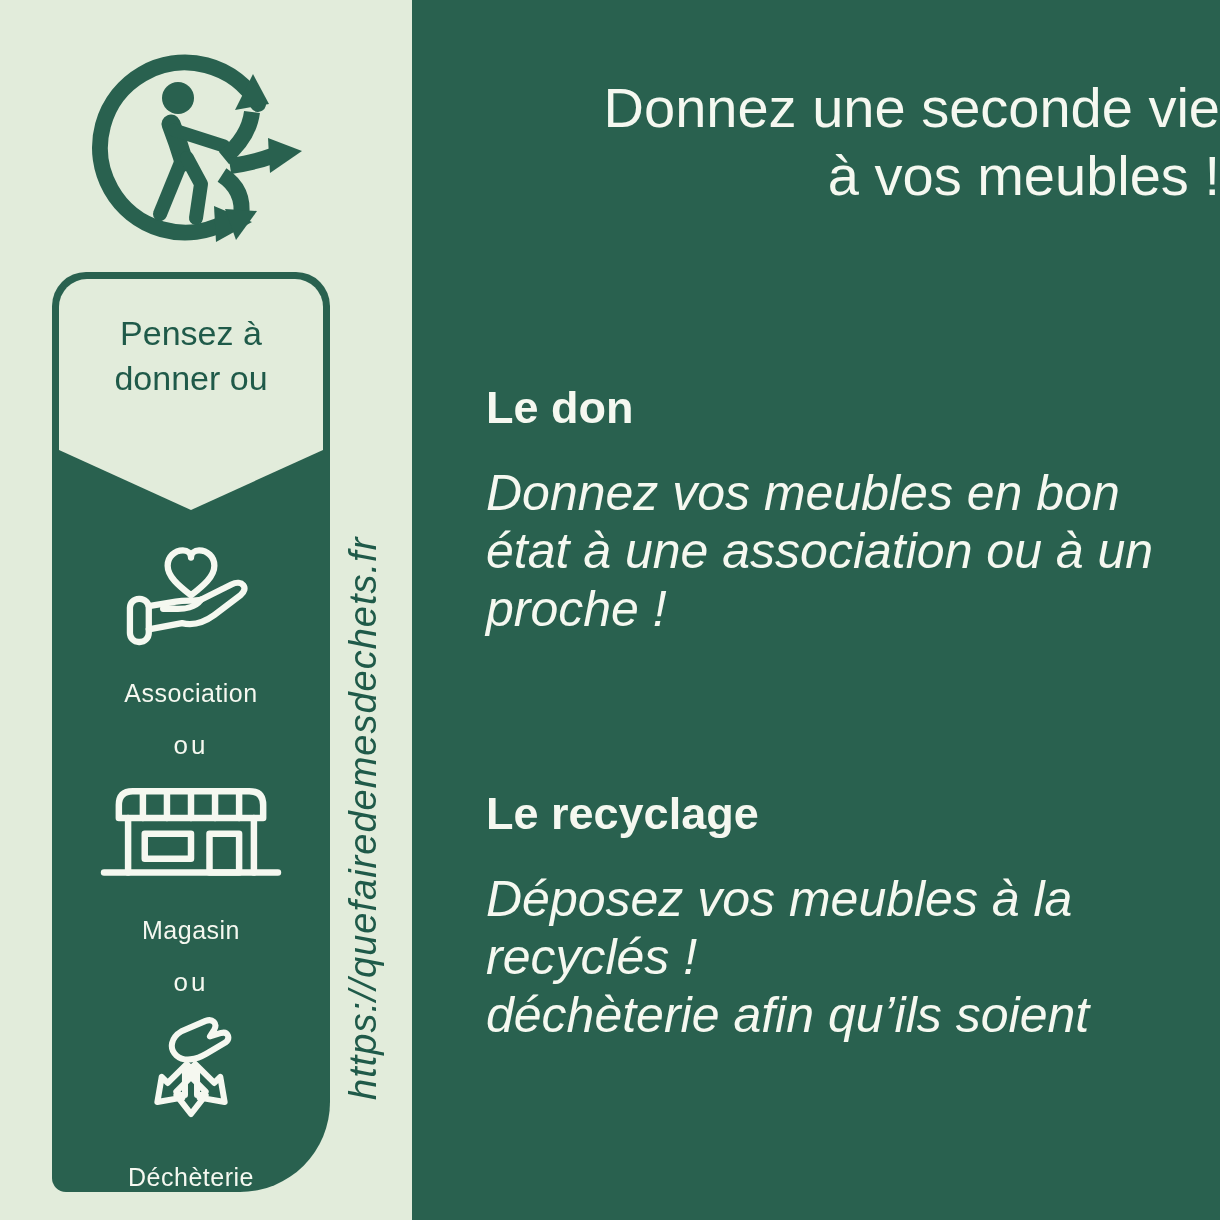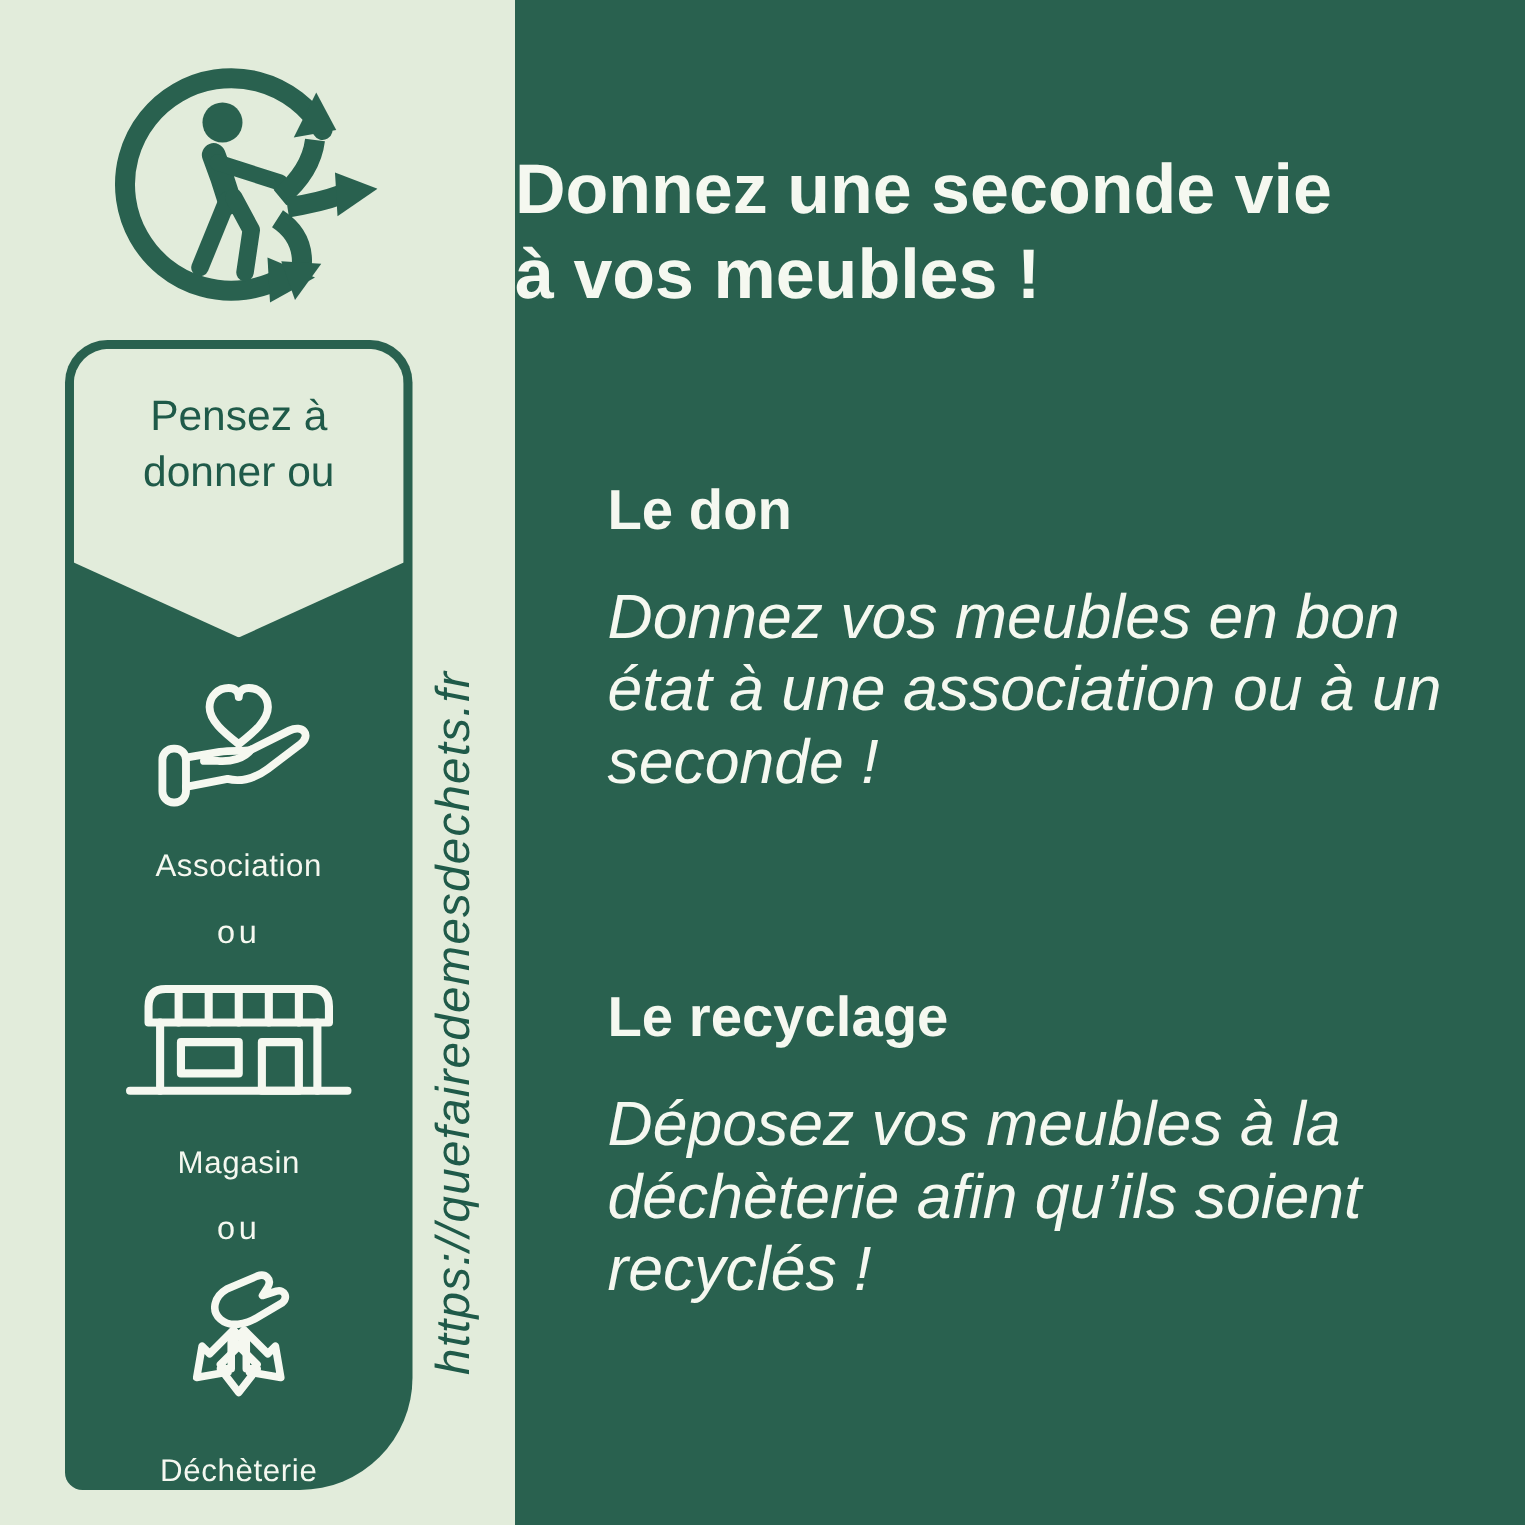--- a/index.html
+++ b/index.html
@@ -16,22 +16,22 @@
     background:var(--light);
     overflow:hidden;
   }
   
   .right-panel{
     position:absolute;left:412px;top:0;width:808px;height:1220px;
     background:var(--green);
   }
   .main-title{
     position:absolute;top:74px;left:0;width:100%;
-    text-align:left;color:var(--white);
-    font-size:56px;font-weight:bold;line-height:68px;margin-top:43px;
+    text-align:right;color:var(--white);
+    font-size:56px;font-weight:normal;line-height:68px;
   }
   .section{
     position:absolute;left:74px;width:700px;color:var(--white);
   }
   .section.don{top:382px;}
   .section.recyclage{top:788px;}
   .section-heading{
     font-size:45px;font-weight:bold;margin:0 0 30px 0;
   }
   .section-body{
@@ -89,30 +89,30 @@
     <div class="main-title">
       <div>Donnez une seconde vie</div>
       <div>à vos meubles !</div>
     </div>
 
     <div class="section don">
       <div class="section-heading">Le don</div>
       <div class="section-body">
         <div>Donnez vos meubles en bon</div>
         <div>état à une association ou à un</div>
-        <div>seconde !</div>
+        <div>proche !</div>
       </div>
     </div>
 
     <div class="section recyclage">
       <div class="section-heading">Le recyclage</div>
       <div class="section-body">
         <div>Déposez vos meubles à la</div>
+        <div>recyclés !</div>
         <div>déchèterie afin qu’ils soient</div>
-        <div>recyclés !</div>
       </div>
     </div>
   </div>
 
   <svg class="triman" viewBox="0 0 216 220" xmlns="http://www.w3.org/2000/svg">
     <g fill="#29614f" stroke="#29614f">
 
       <path d="M140 184 A85 85 0 1 1 172 66" fill="none" stroke-width="16" stroke-linecap="round"></path>
       <polygon points="128,168 166,184 130,204" stroke="none"></polygon>
 

